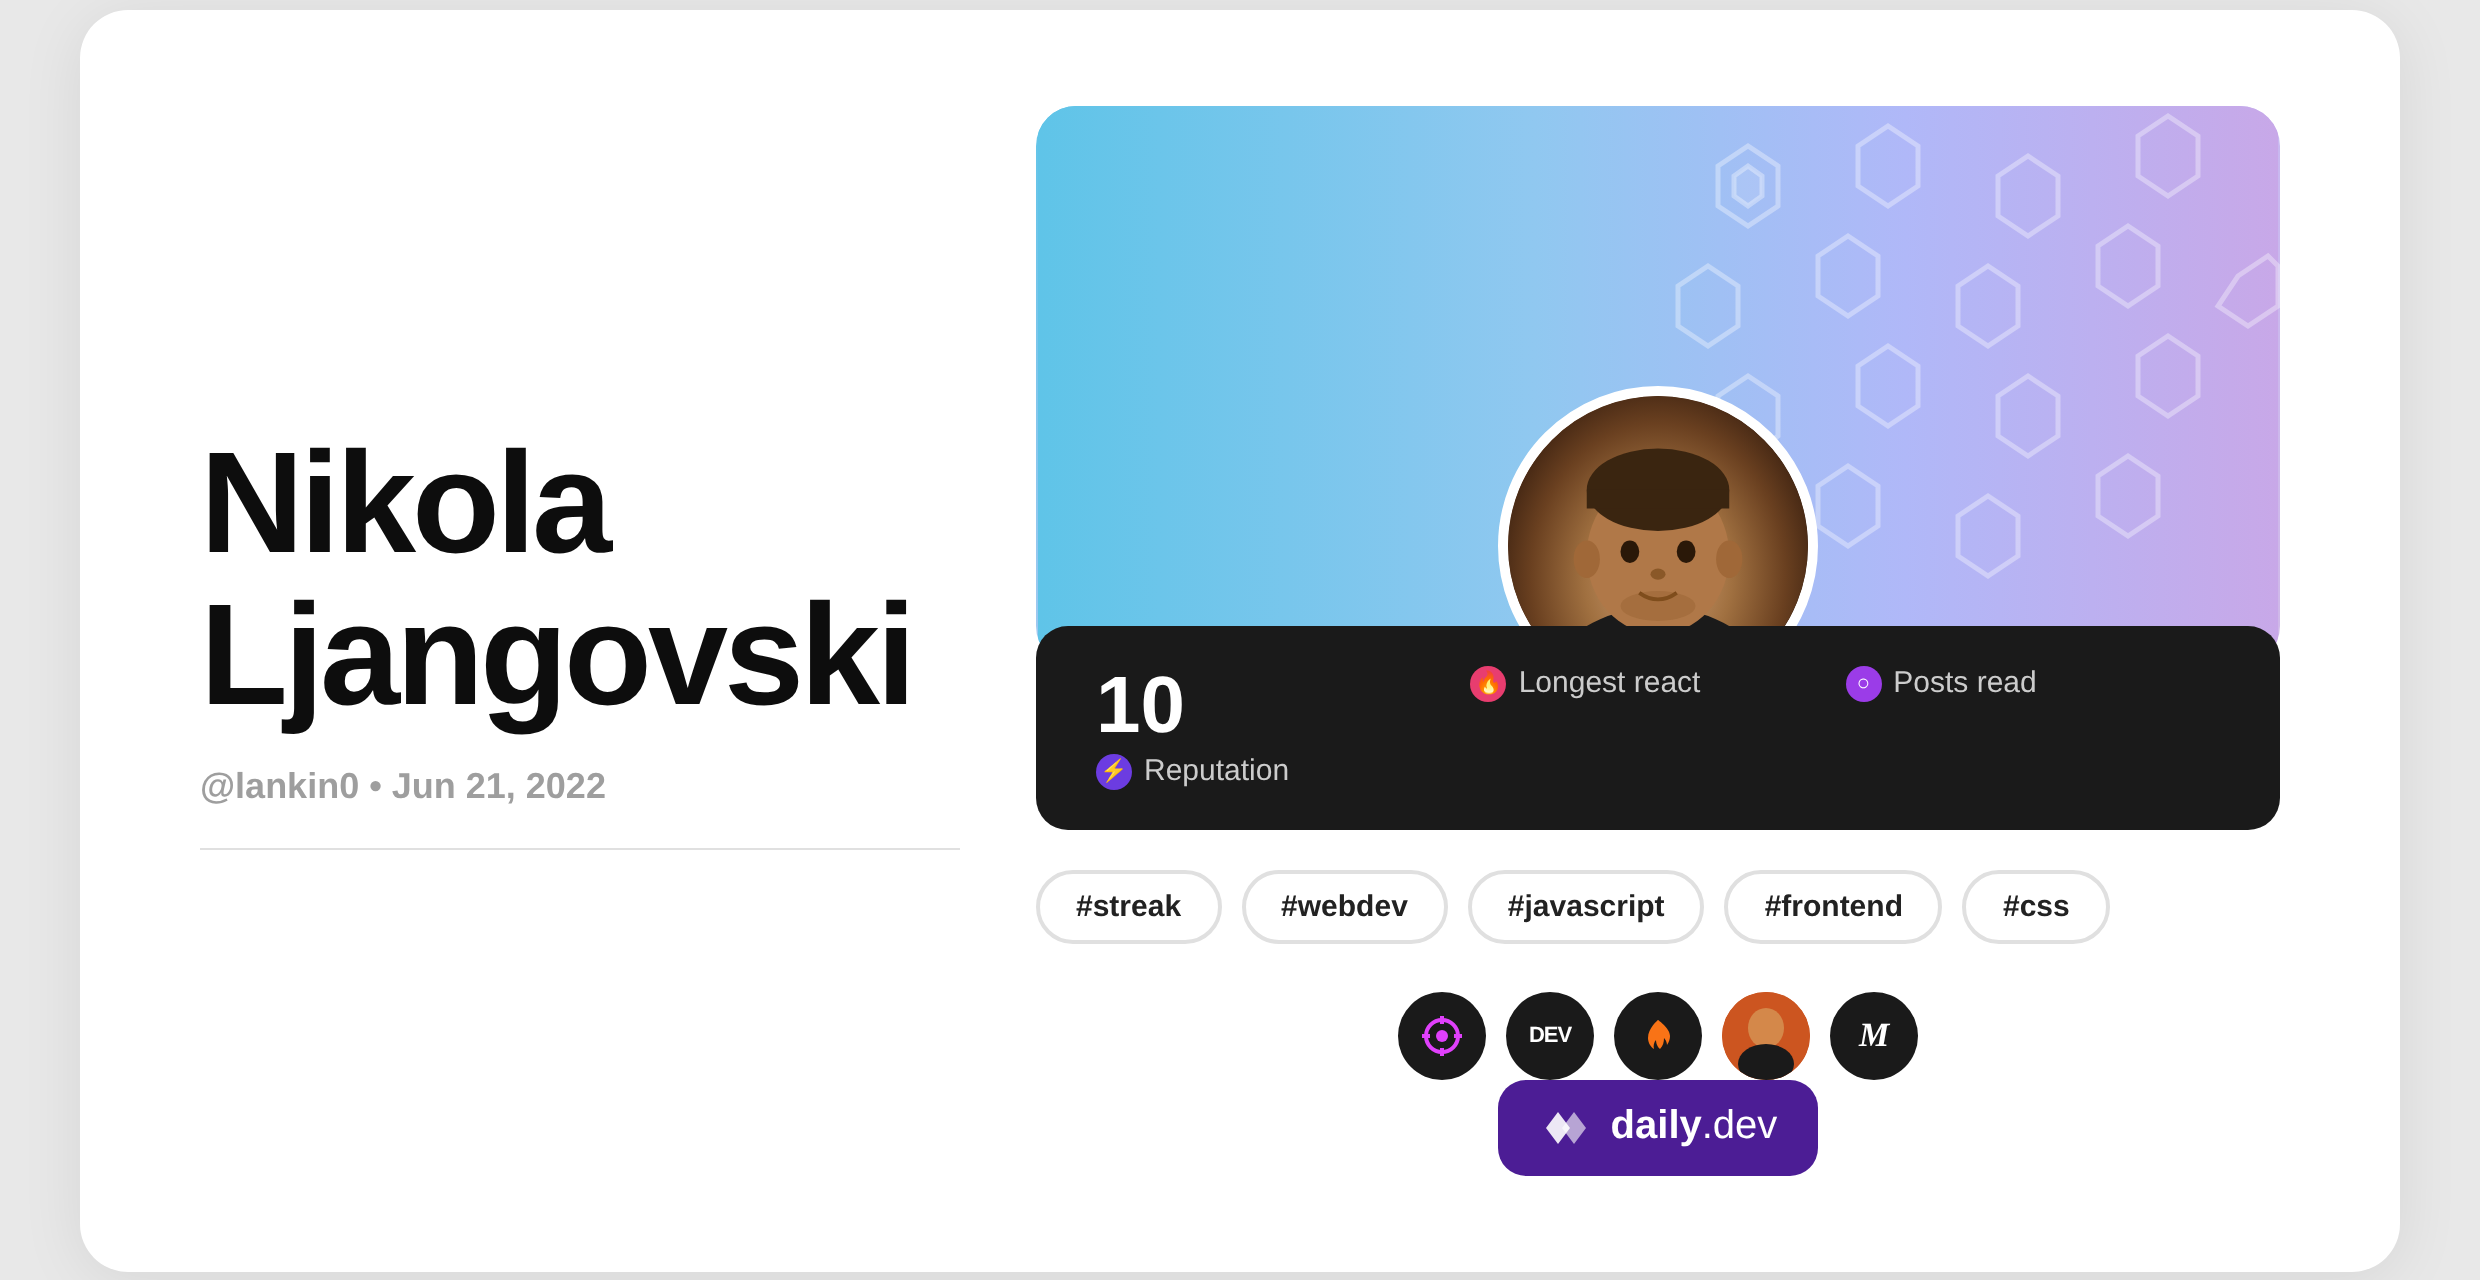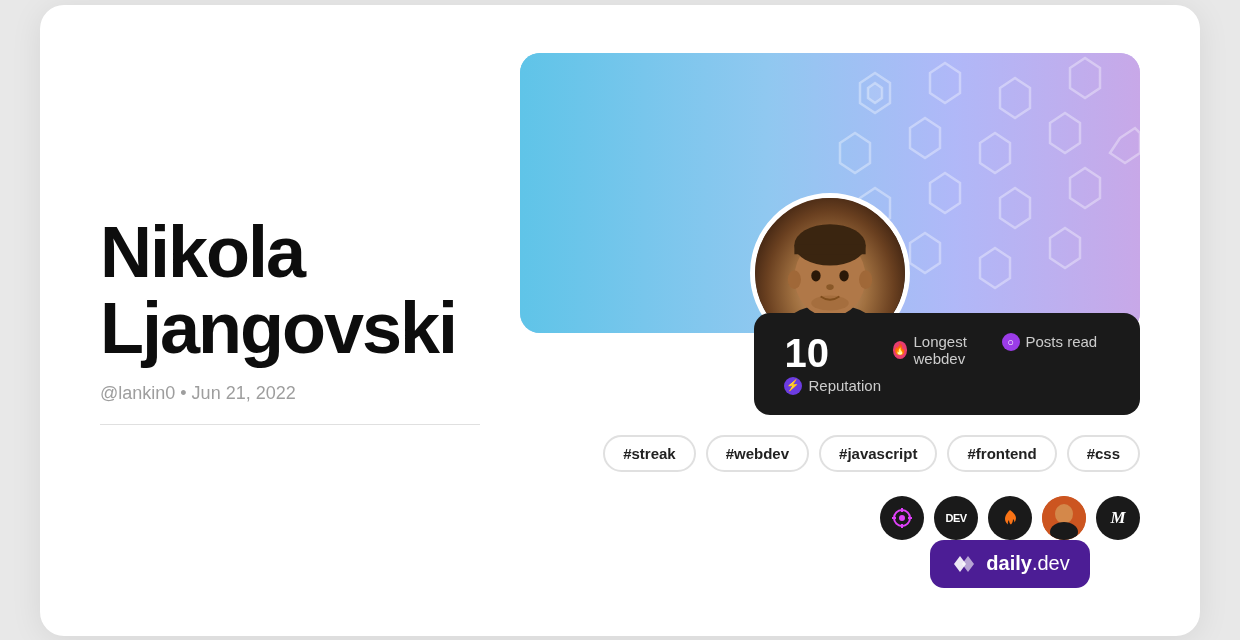--- a/index.html
+++ b/index.html
@@ -30,34 +30,33 @@
       font-size: 72px;
       font-weight: 800;
       line-height: 1.05;
       color: #0d0d0d;
       letter-spacing: -2px;
     }
     .user-meta {
       margin-top: 16px;
       font-size: 18px;
       color: #9e9e9e;
-      font-weight: 400;
+      font-weight: 700;
     }
     .divider {
       margin-top: 20px;
       border: none;
       border-top: 1.5px solid #e0e0e0;
       width: 100%;
     }
     .right-section {
       flex: 1;
       display: flex;
       flex-direction: column;
       gap: 20px;
-      align-items: flex-end;
     }
     .profile-header {
       border-radius: 20px;
       overflow: hidden;
       position: relative;
       height: 280px;
       background: linear-gradient(135deg, #5fc4e8 0%, #a0c8f0 30%, #b8d8f8 50%, #c8b8f0 70%, #d0b8e8 100%);
     }
     .pattern-svg {
       width: 100%;
@@ -286,21 +285,21 @@
       <div class="stat-item">
         <span class="stat-number">10</span>
         <span class="stat-label">
           <span class="stat-icon icon-reputation">⚡</span>
           <span>Reputation</span>
         </span>
       </div>
       <div class="stat-item">
         <span class="stat-label">
           <span class="stat-icon icon-streak">🔥</span>
-          <span>Longest webdev</span>
+          <span>Longest react</span>
         </span>
       </div>
       <div class="stat-item">
         <span class="stat-label">
           <span class="stat-icon icon-posts">○</span>
           <span>Posts read</span>
         </span>
       </div>
     </div>
 

